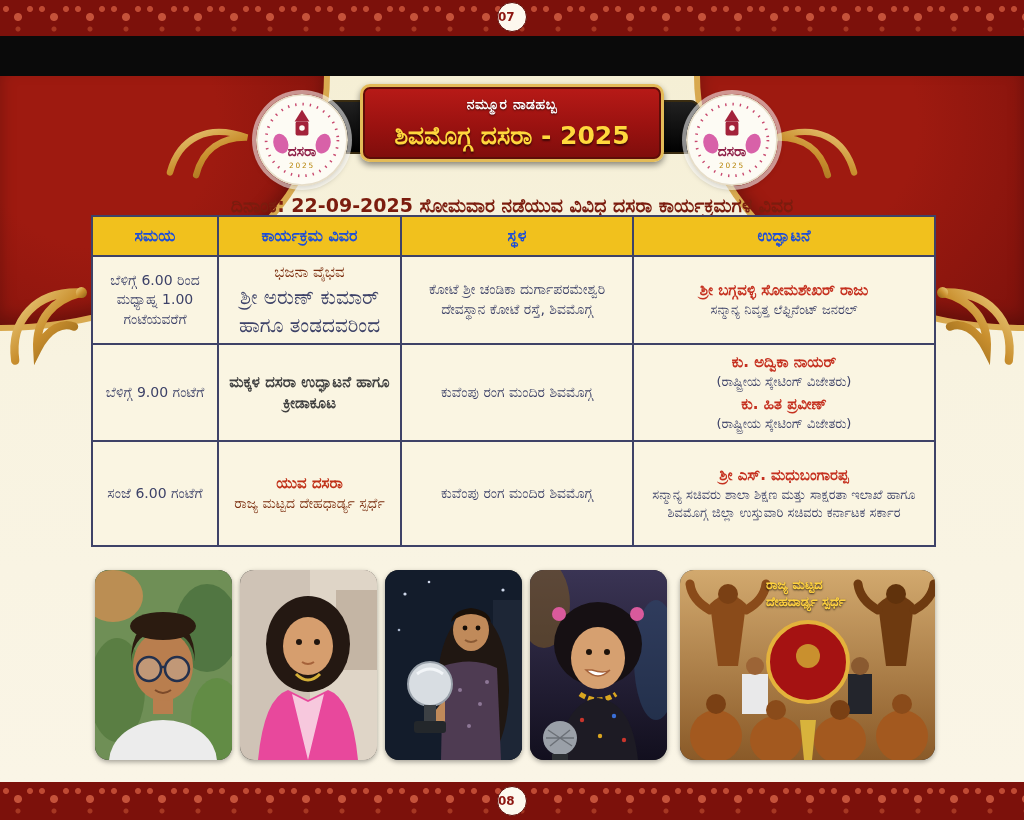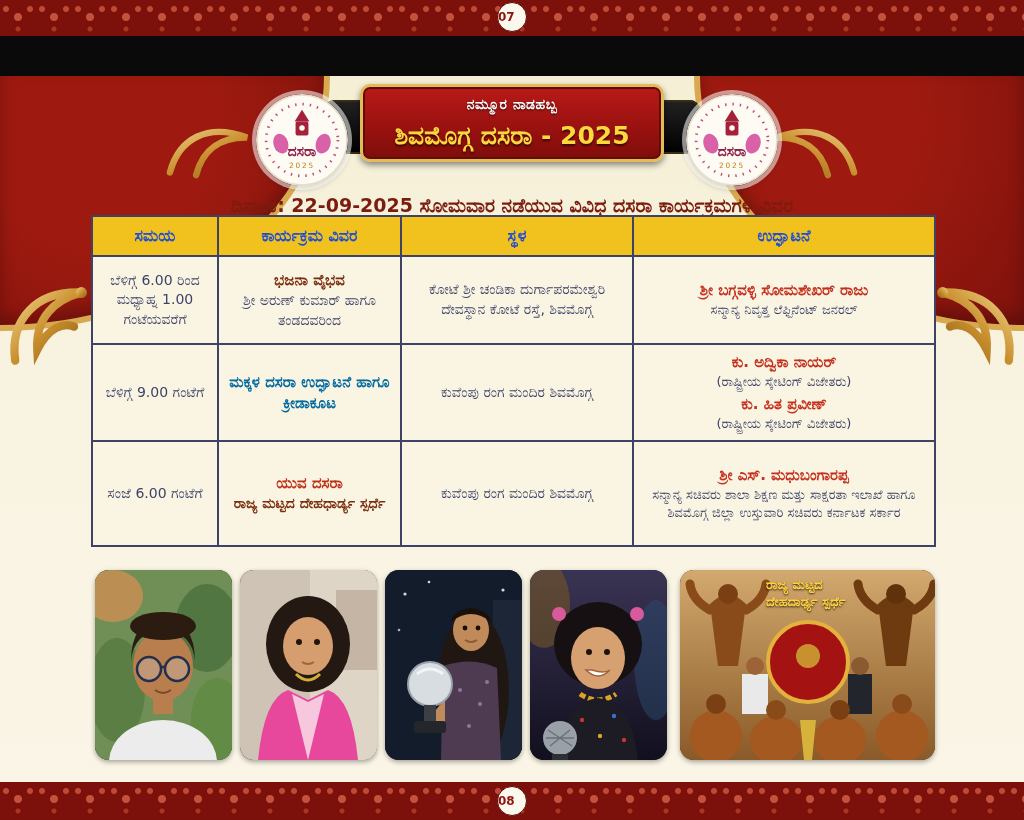--- a/index.html
+++ b/index.html
@@ -81,24 +81,24 @@
   .etable { position:absolute; left:91px; top:139px;
             display:grid;
             grid-template-columns:126px 183px 232px 302px;
             grid-template-rows:40px 88px 97px 105px;
             border-top:2px solid #3e4267; border-left:2px solid #3e4267; }
   .cell { border-right:2px solid #3e4267; border-bottom:2px solid #3e4267;
           display:flex; flex-direction:column; align-items:center; justify-content:center;
           text-align:center; padding:4px 8px; background:#faf5e2; line-height:1.4; }
   .cell.th { background:#f1c11d; color:#1d4ed8; font-weight:bold; font-size:16px; }
   .t-time  { color:#3d4268; font-size:14px; }
-  .t-title-maroon { color:#7b2d0e; font-weight:bold; font-size:15px; }
-  .t-title-navy   { color:#0369a1; font-weight:bold; font-size:15px; }
+  .t-title-maroon { color:#7b2d0e; font-weight:normal; font-size:15px; }
+  .t-title-navy   { color:#404040; font-weight:bold; font-size:15px; }
   .t-title-red    { color:#c03118; font-weight:bold; font-size:15px; }
-  .t-sub   { color:#3d4268; font-size:14px; }
+  .t-sub   { color:#3d4268; font-size:20px; }
   .t-venue { color:#3d4268; font-size:14px; }
   .g-name  { color:#c5301f; font-weight:bold; font-size:15px; }
   .g-desc  { color:#3d4268; font-size:13px; }
   .vgap { height:3px; }
 
   
   .photo { position:absolute; top:494px; height:190px; border-radius:14px; overflow:hidden;
            box-shadow:0 2px 5px rgba(0,0,0,.35); background:#222; }
   .photo svg { display:block; width:100%; height:100%; }
   .p1 { left:95px;  width:137px; }

